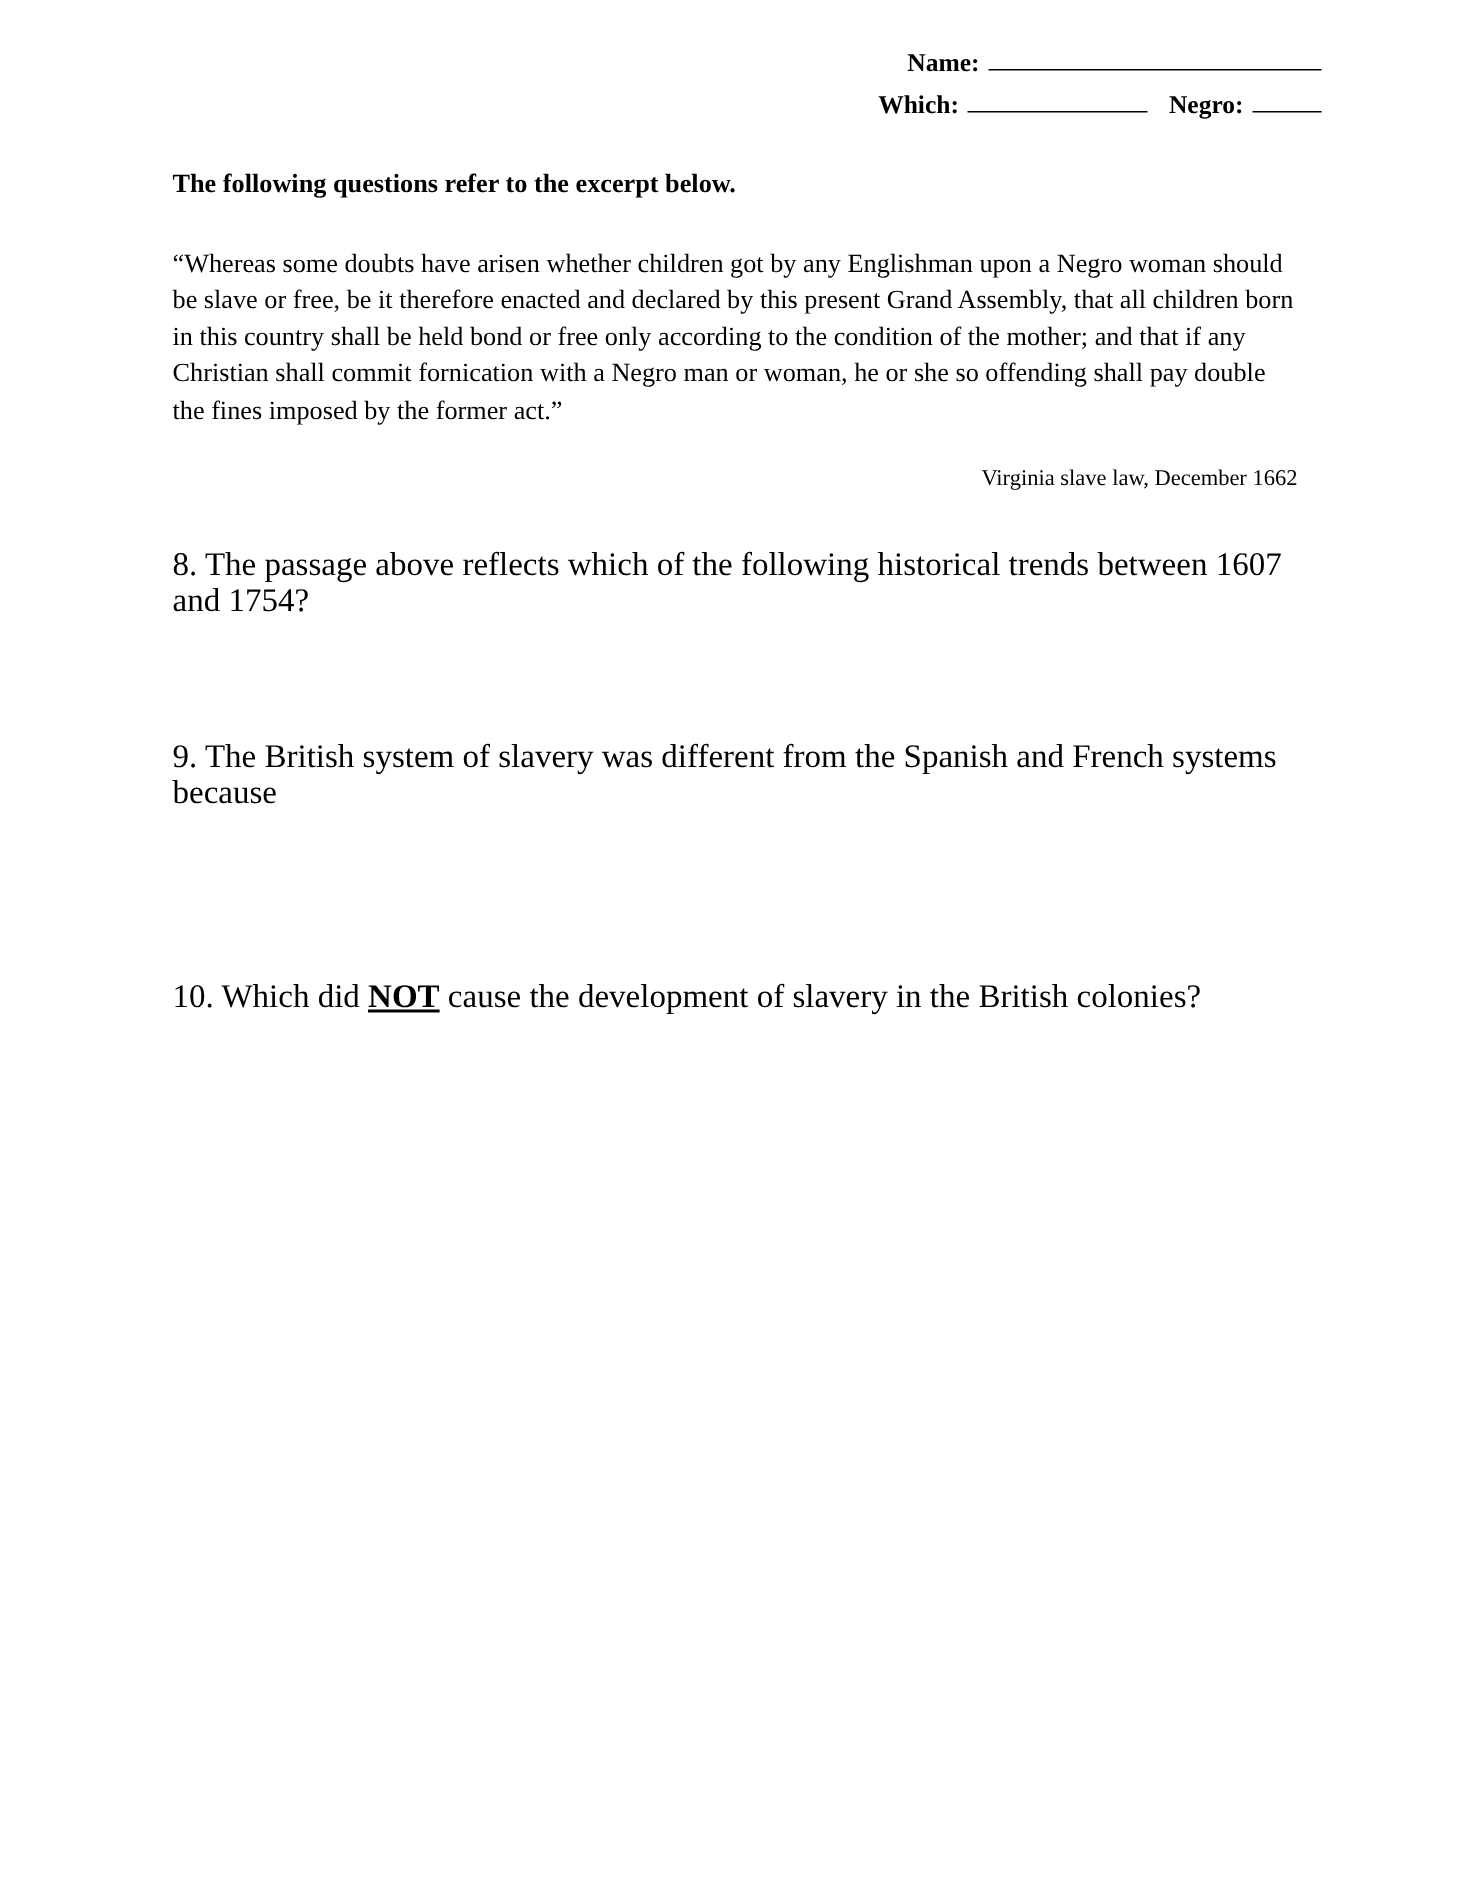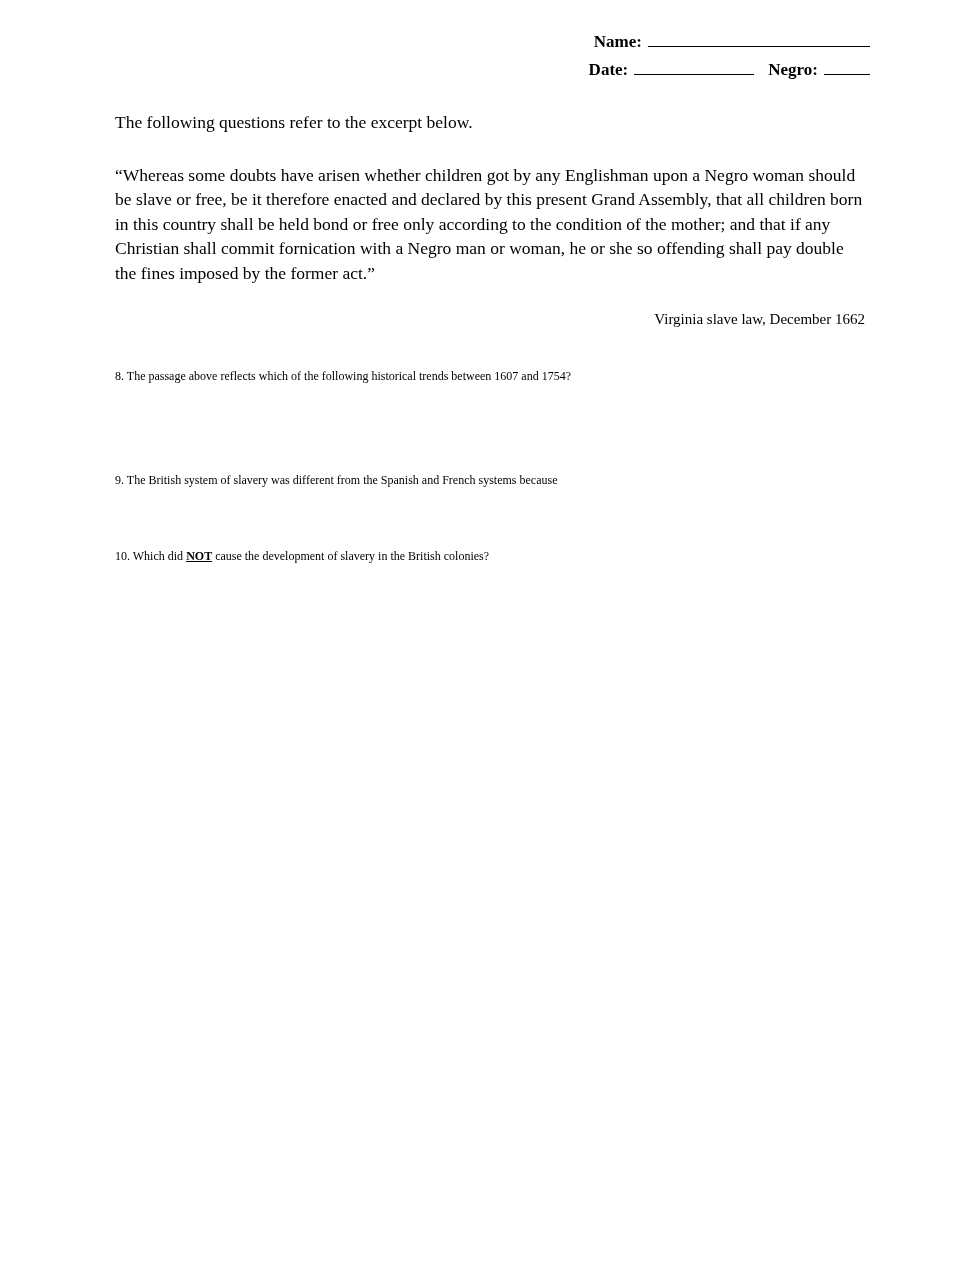--- a/index.html
+++ b/index.html
@@ -19,21 +19,21 @@
     position: relative;
     width: 979px;
     height: 1266px;
     box-sizing: border-box;
   }
 
   
   .header-block {
     position: absolute;
     top: 28px;
-    right: 109px;
+    right: 98px;
     text-align: right;
     font-size: 17px;
     line-height: 28px;
   }
   .header-line {
     display: flex;
     justify-content: flex-end;
     align-items: baseline;
     white-space: nowrap;
   }
@@ -53,60 +53,60 @@
   .spacer-sm { display: inline-block; width: 14px; }
 
   
   .content {
     position: absolute;
     left: 115px;
     top: 112px;
     width: 750px;
   }
   .intro {
-    font-weight: normal;
+    font-weight: bold;
     font-size: 17.5px;
     margin: 0 0 30px 0;
   }
   .excerpt {
     font-size: 17.5px;
     line-height: 24.4px;
     margin: 0;
     text-align: left;
   }
   .attribution {
     font-size: 15px;
     text-align: right;
     margin-top: 26px;
   }
   .question {
-    font-size: 12px;
+    font-size: 22px;
     margin-top: 34px;
     line-height: 24px;
   }
   .q-gap-1 { margin-top: 36px; }
   .q-gap-2 { margin-top: 80px; }
-  .q-gap-3 { margin-top: 52px; }
+  .q-gap-3 { margin-top: 112px; }
   .emph-not {
     font-weight: bold;
     text-decoration: underline;
   }
 </style>
 </head>
 <body>
 
 <div class="page">
 
   <div class="header-block">
     <div class="header-line">
       <span class="hdr-label">Name:</span>
       <span class="rule rule-name"></span>
     </div>
     <div class="header-line">
-      <span class="hdr-label">Date:</span>
+      <span class="hdr-label">Which:</span>
       <span class="rule rule-date"></span>
       <span class="spacer-sm"></span>
       <span class="hdr-label">Negro:</span>
       <span class="rule rule-period"></span>
     </div>
   </div>
 
   <div class="content">
 
     <p class="intro">The following questions refer to the excerpt below.</p>

